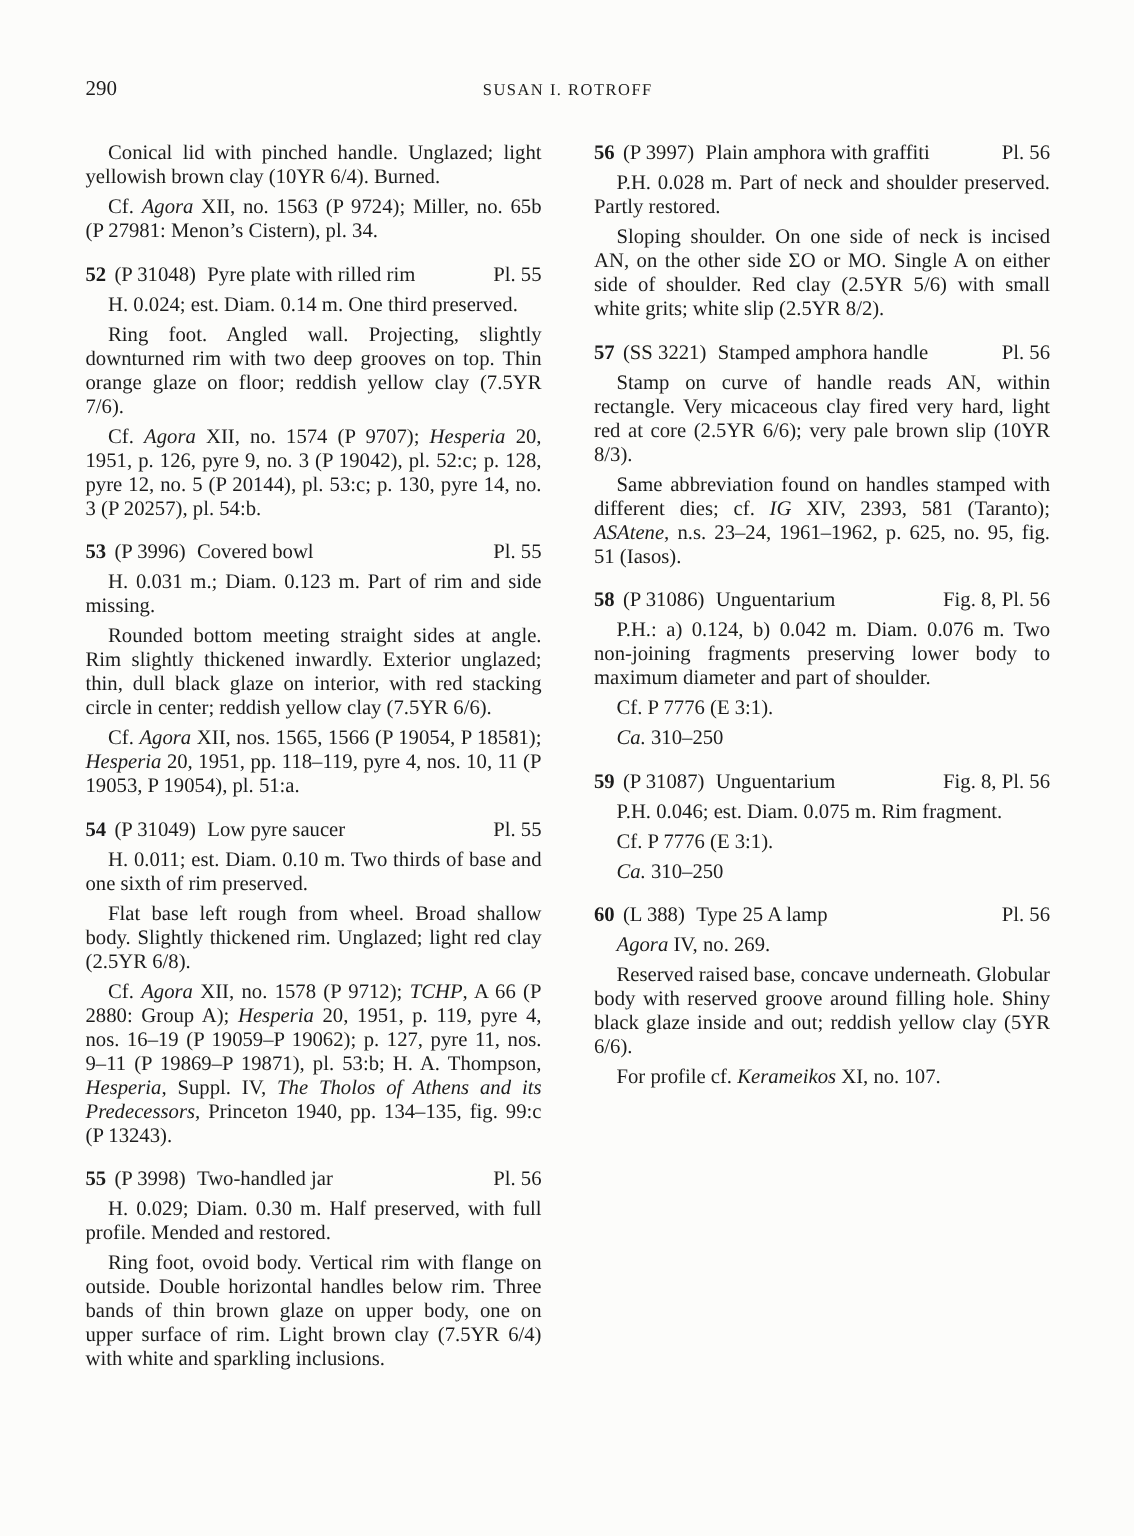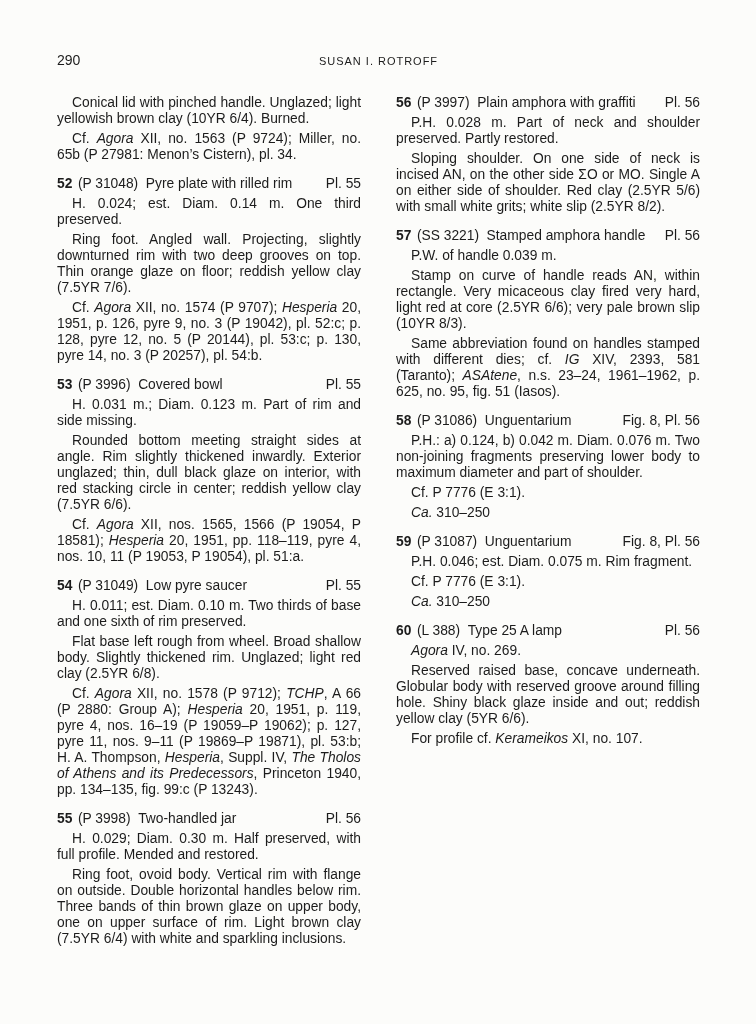--- a/index.html
+++ b/index.html
@@ -3,21 +3,21 @@
 <meta charset="utf-8">
 <style>
   * { box-sizing: border-box; }
   html, body { margin: 0; padding: 0; background: #ffffff; }
   .page {
     position: relative;
     width: 756px;
     height: 1024px;
     background: #fcfcfa;
     padding: 52px 56px 0 57px;
-    font-family: Liberation Sans, sans-serif;
+    font-family: Liberation Serif, serif;
     font-size: 13.8px;
     line-height: 16px;
     color: #1c1c1c;
     overflow: hidden;
   }
   .running-head {
     display: grid;
     grid-template-columns: 1fr auto 1fr;
     align-items: baseline;
     margin-bottom: 26px;
@@ -101,21 +101,20 @@
         <div class="entry-head">
           <span class="head-main"><span class="entry-num">56</span><span class="entry-cat">(P 3997)</span><span class="entry-title">Plain amphora with graffiti</span></span>
           <span class="entry-plate">Pl. 56</span>
         </div>
         <p class="para"><span>P.H. 0.028 m. Part of neck and shoulder preserved. Partly restored.</span></p>
         <p class="para"><span>Sloping shoulder. On one side of neck is incised AN, on the other side ΣO or MO. Single A on either side of shoulder. Red clay (2.5YR 5/6) with small white grits; white slip (2.5YR 8/2).</span></p>
         <div class="entry-head">
           <span class="head-main"><span class="entry-num">57</span><span class="entry-cat">(SS 3221)</span><span class="entry-title">Stamped amphora handle</span></span>
           <span class="entry-plate">Pl. 56</span>
         </div>
-        <p class="para"><span>P.W. of handle 0.039 m.</span></p>
         <p class="para"><span>Stamp on curve of handle reads AN, within rectangle. Very micaceous clay fired very hard, light red at core (2.5YR 6/6); very pale brown slip (10YR 8/3).</span></p>
         <p class="para"><span>Same abbreviation found on handles stamped with different dies; cf. </span><span class="it ">IG</span><span> XIV, 2393, 581 (Taranto); </span><span class="it ">ASAtene</span><span>, n.s. 23–24, 1961–1962, p. 625, no. 95, fig. 51 (Iasos).</span></p>
         <div class="entry-head">
           <span class="head-main"><span class="entry-num">58</span><span class="entry-cat">(P 31086)</span><span class="entry-title">Unguentarium</span></span>
           <span class="entry-plate">Fig. 8, Pl. 56</span>
         </div>
         <p class="para"><span>P.H.: a) 0.124, b) 0.042 m. Diam. 0.076 m. Two non-joining fragments preserving lower body to maximum diameter and part of shoulder.</span></p>
         <p class="para"><span>Cf. P 7776 (E 3:1).</span></p>
         <p class="para"><span class="it ">Ca.</span><span> 310–250</span></p>
         <div class="entry-head">

